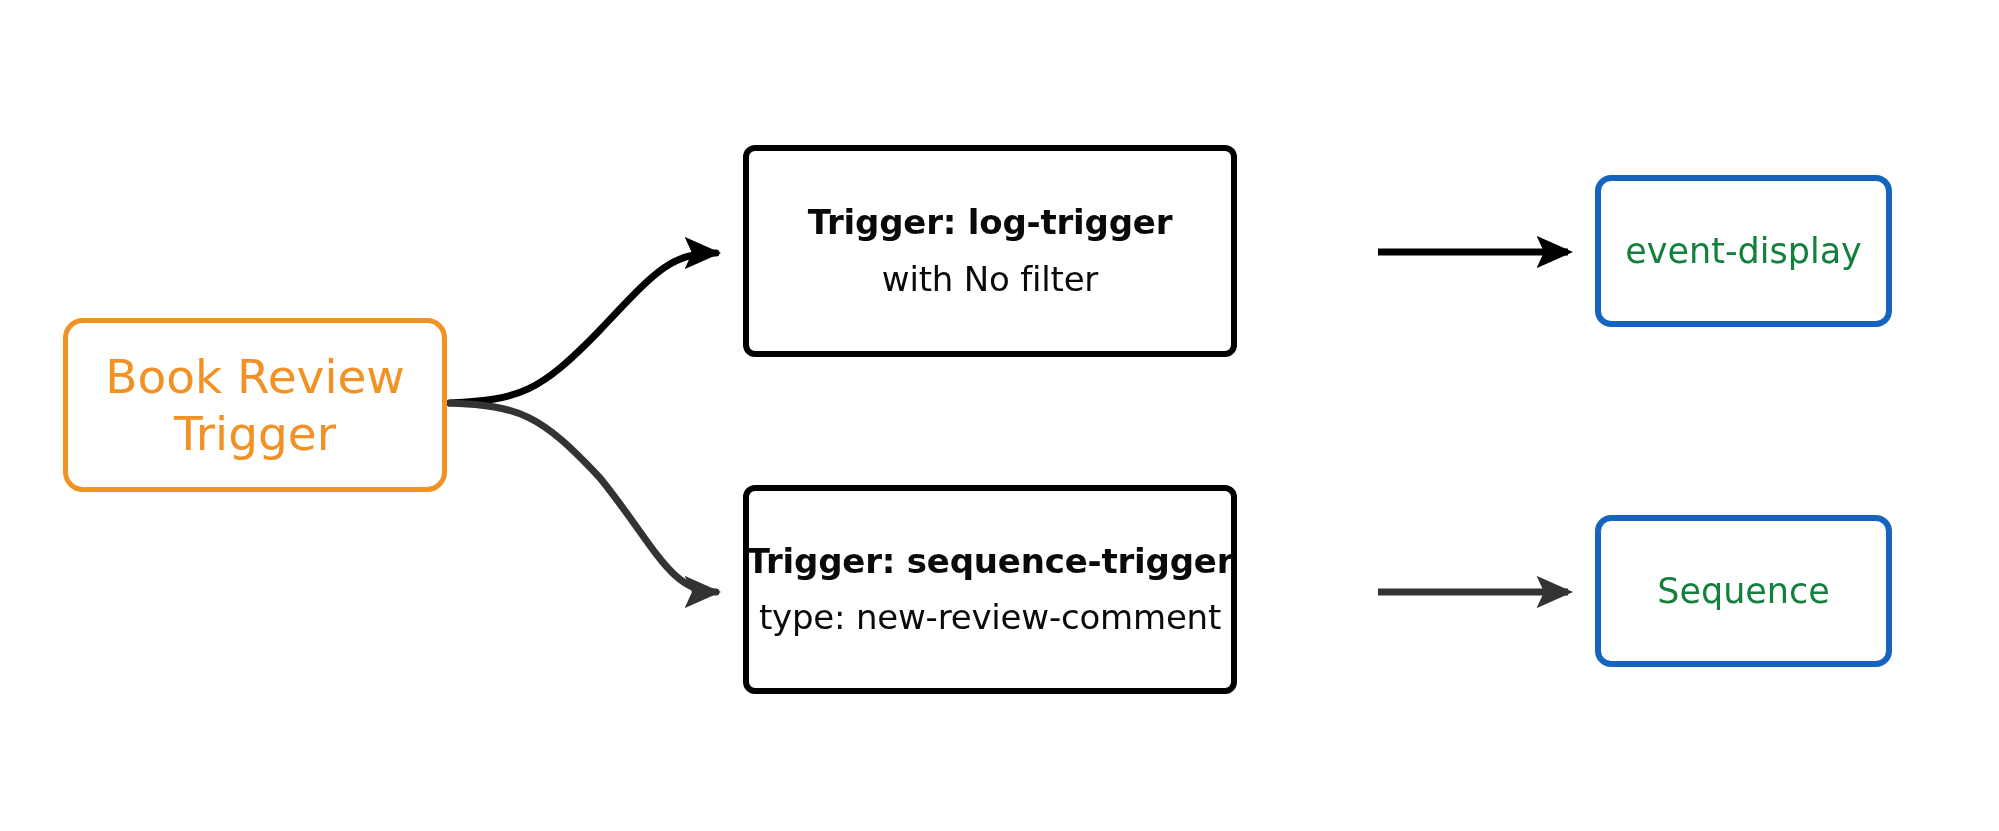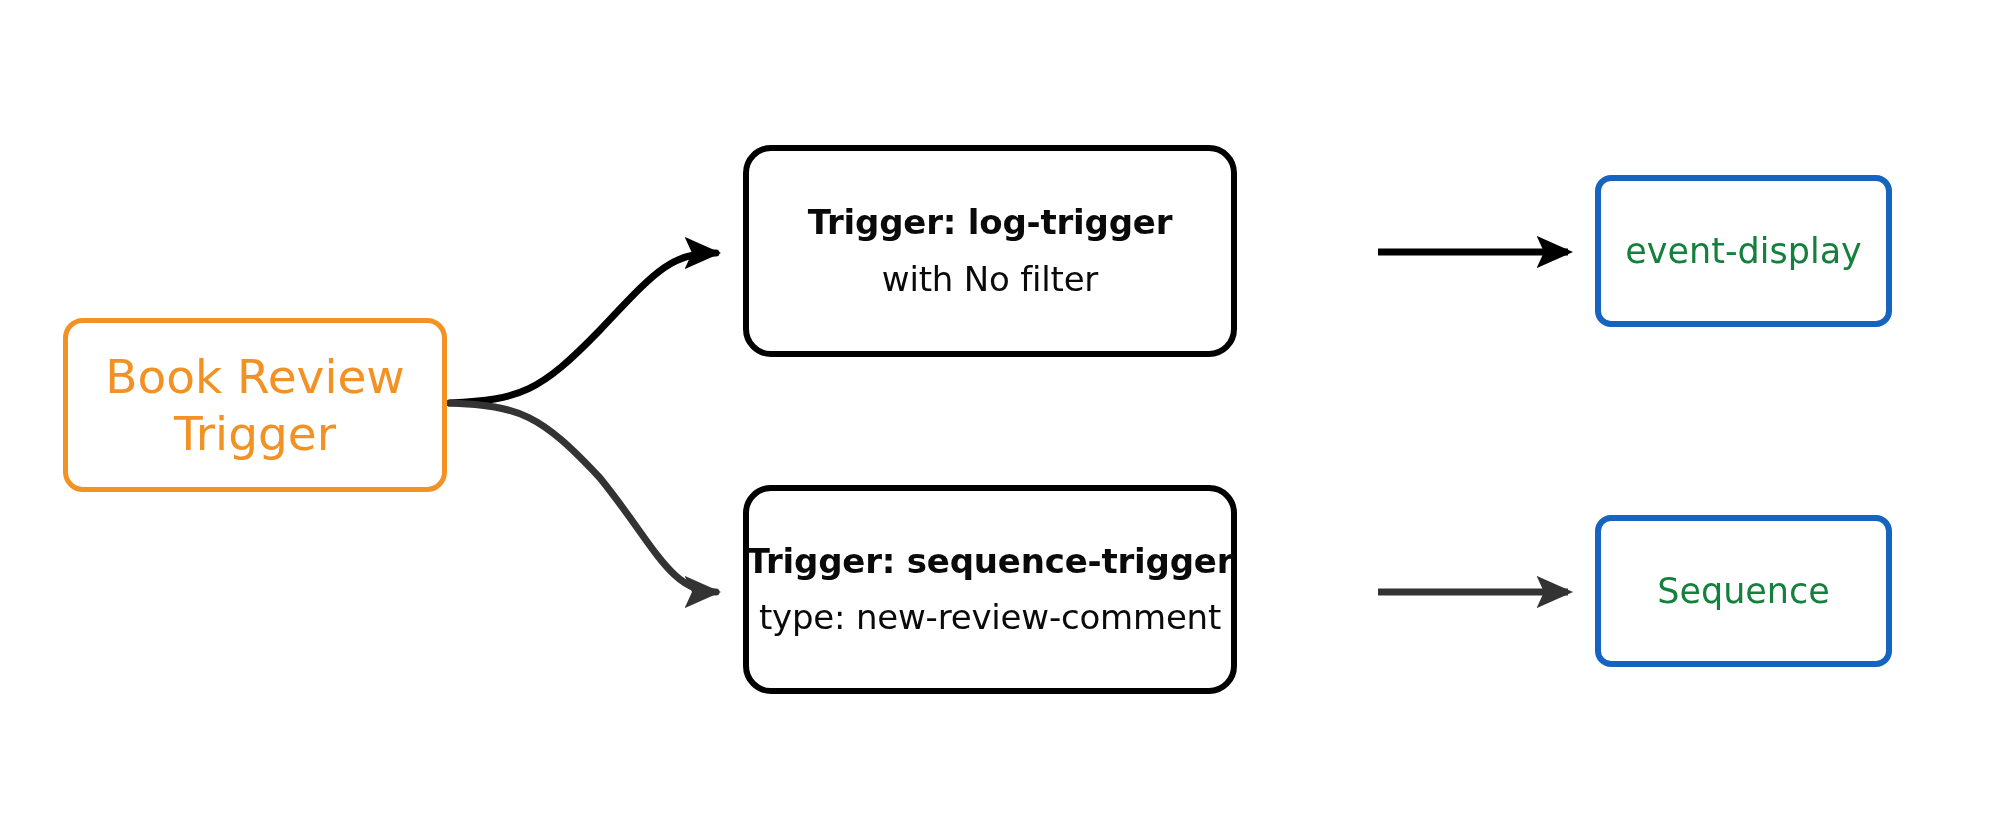--- a/index.html
+++ b/index.html
@@ -45,21 +45,21 @@
     font-size: 47px;
     font-weight: 400;
   }
   .node-source .node-line {
     display: block;
     white-space: nowrap;
   }
   
   .node-trigger {
     border: 6px solid #000000;
-    border-radius: 28px;
+    border-radius: 12px;
     color: #0a0a0a;
   }
   .node-trigger .node-title {
     display: block;
     font-size: 34px;
     font-weight: 700;
     white-space: nowrap;
     letter-spacing: -0.2px;
   }
   .node-trigger .node-sub {

